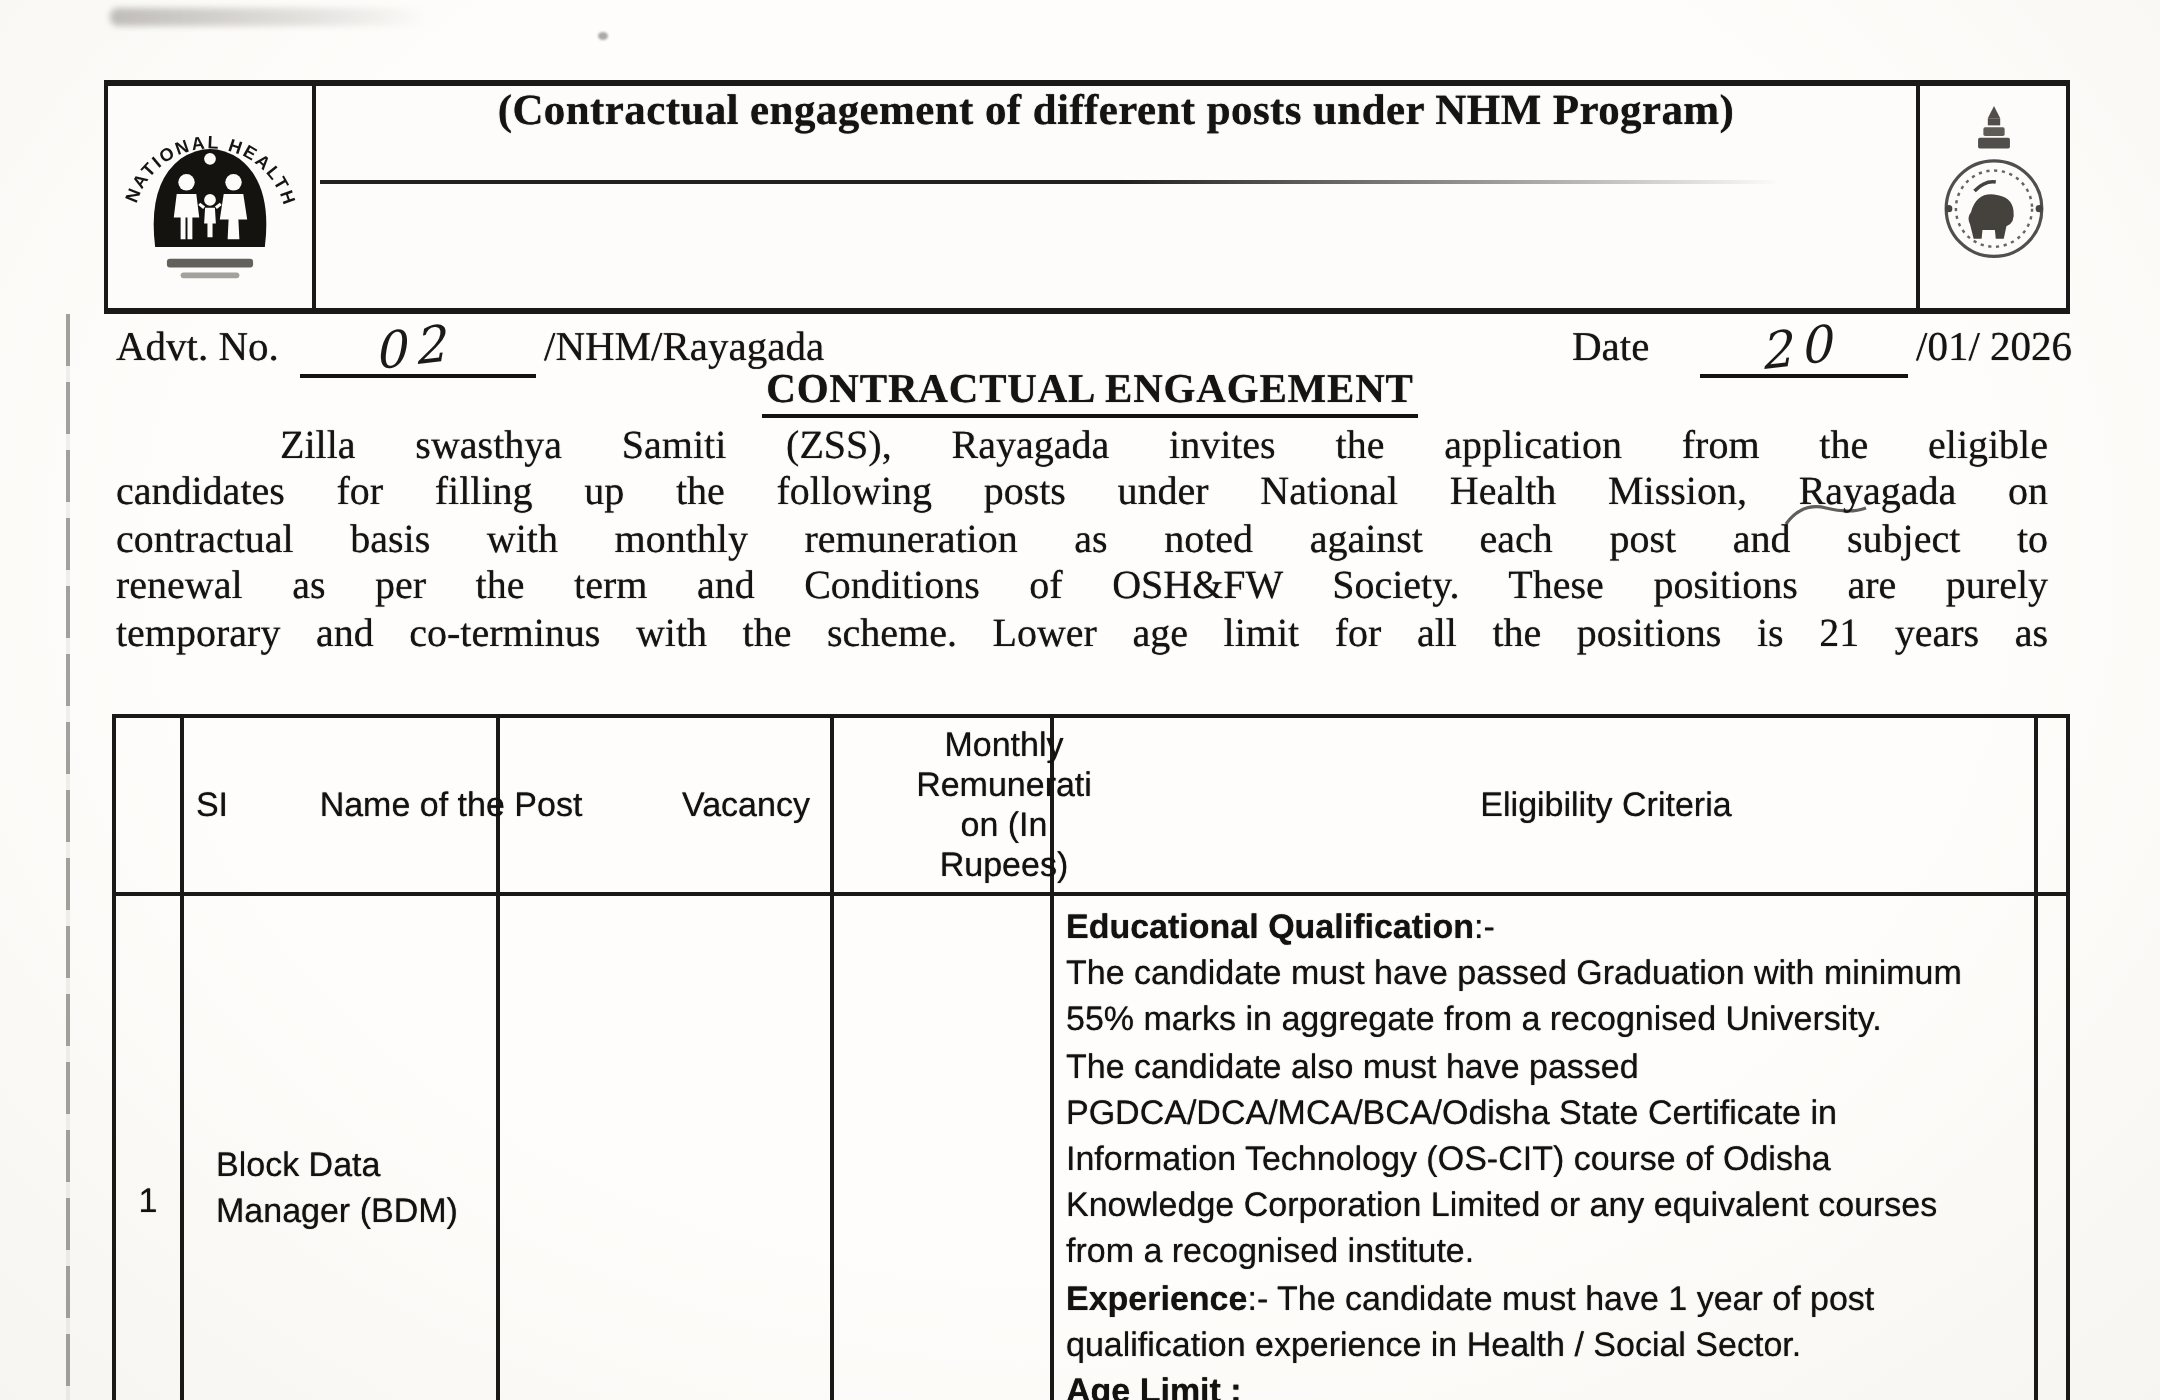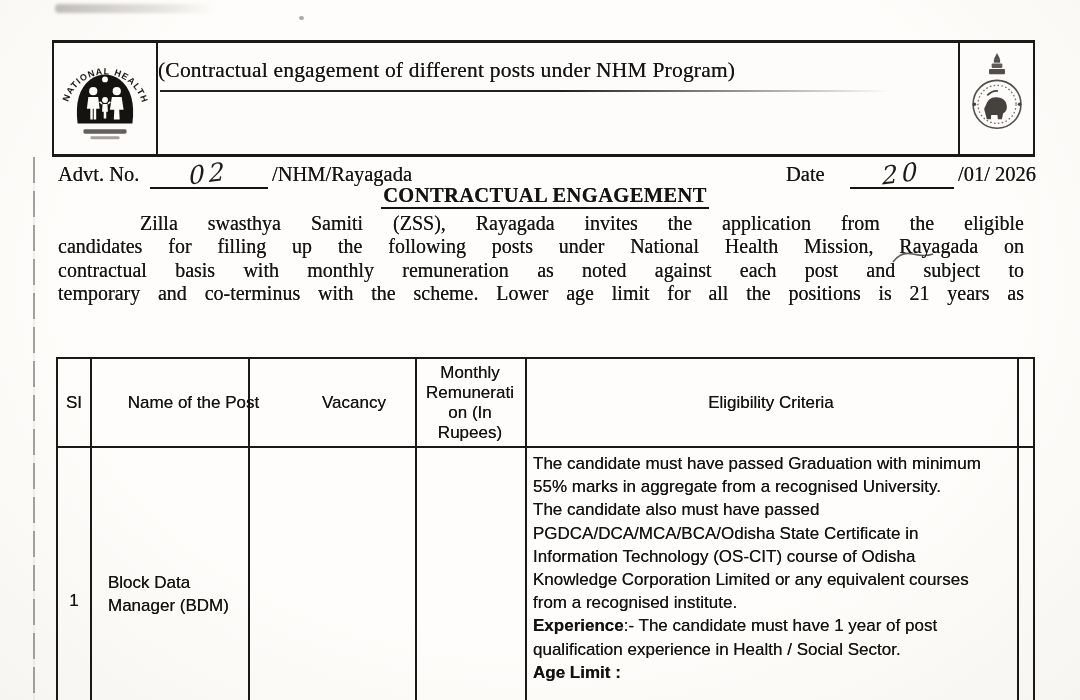--- a/index.html
+++ b/index.html
@@ -23,21 +23,21 @@
 
   
   .hdr-box{ position:absolute; left:52px; top:40px; width:983px; height:117px;
     border:2px solid #1b1917; border-top-width:3px; border-bottom-width:3px; box-sizing:border-box; background:#fdfcfa;}
   .logo-cell{ position:absolute; left:0; top:0; width:104px; height:100%; border-right:2px solid #1b1917; box-sizing:border-box; display:flex; align-items:center; justify-content:center;}
   .emblem-cell{ position:absolute; right:0; top:0; width:75px; height:100%; border-left:2px solid #1b1917; box-sizing:border-box; display:flex; align-items:center; justify-content:center;}
   .title-area{ position:absolute; left:104px; right:75px; top:0; height:100%; }
   .org-title{ margin-top:9px; text-align:center; font-weight:bold; font-size:27px; letter-spacing:.6px; }
   .hdr-sep{ position:absolute; left:2px; top:47px; width:730px; height:2px;
     background:linear-gradient(90deg,#23201e 0 55%, rgba(35,32,30,.45) 80%, transparent);}
-  .org-subtitle{ margin-top:15px; text-align:left; font-weight:normal; font-size:21.5px; letter-spacing:.2px;}
+  .org-subtitle{ text-align:center; font-weight:bold; font-size:21.5px; letter-spacing:.2px;}
 
   
   .advt-label{ position:absolute; left:58px; top:163px; font-size:20.5px;}
   .hand-line{ position:absolute; top:159px; border-bottom:2px solid #15130f; text-align:center;}
   .hand-line.advt{ left:150px; width:118px; height:28px;}
   .hand-line.date{ left:850px; width:104px; height:28px;}
   .hand{ display:inline-block; font-family:"DejaVu Serif",serif; font-style:italic; font-size:25px;
     transform:rotate(-7deg) skewX(-6deg); letter-spacing:4px; color:#1c1a16;}
   .advt-suffix{ position:absolute; left:272px; top:163px; font-size:20.5px;}
   .date-label{ position:absolute; left:786px; top:163px; font-size:20.5px;}
@@ -52,22 +52,22 @@
   .intro-line{ text-align:justify; text-align-last:justify; white-space:normal;}
   .intro-line.first{ padding-left:82px;}
   .intro-line.last{ text-align-last:left;}
 
   
   .tbl{ position:absolute; left:56px; top:357px; width:979px; height:350px;
     border:2px solid #1b1917; box-sizing:border-box; font-family:"Liberation Sans","DejaVu Sans",sans-serif; font-size:17px; color:#131210;}
   .vl{ position:absolute; top:0; bottom:0; width:2px; background:#1b1917;}
   .vl.c1{left:32px;} .vl.c2{left:190px;} .vl.c3{left:357px;} .vl.c4{left:467px;} .vl.c5{left:959px;}
   .hl-head{ position:absolute; left:0; right:0; top:87px; height:2px; background:#1b1917;}
-  .th{ position:absolute; top:0; height:87px; display:flex; align-items:center; justify-content:center; text-align:center; line-height:20px;}
-  .th.h-sl{left:0; width:32px;} .th.h-post{left:48px; width:175px;align-items:center;} .th.h-vac{left:203px; width:186px;}
+  .th{ position:absolute; top:0; height:87px; display:flex; align-items:center; justify-content:center; text-align:center; line-height:20px;margin-left:32px;}
+  .th.h-sl{left:0; width:32px;} .th.h-post{left:48px; width:175px;align-items:center;} .th.h-vac{left:190px; width:186px;}
   .th.h-rem{left:357px; width:110px;} .th.h-rem .wrapbox{max-width:92px;}
   .th.h-elig{left:467px; width:492px;}
   .td{ position:absolute;}
   .td.d-sl{ left:0; width:32px; top:232px; text-align:center;}
   .td.d-post{ left:50px; width:136px; top:212px; line-height:23px;}
   .td.d-vac{ left:190px; width:167px; top:232px; text-align:center;}
   .td.d-rem{ left:357px; width:110px; top:212px; text-align:center; line-height:23px;}
   .td.d-rem .wrapbox{ max-width:74px; display:inline-block;}
   .td.d-elig{ left:475px; width:456px; top:93px; line-height:23.2px;}
   .elig-block{ margin:0;}
@@ -135,20 +135,21 @@
   <span class="date-label ink">Date</span>
   <span class="hand-line date"><span class="hand">20</span></span>
   <span class="date-suffix ink">/01/ 2026</span>
 
   <div class="main-heading ink"><span>CONTRACTUAL ENGAGEMENT</span></div>
 
   <div class="intro ink">
       <div class="intro-line first">Zilla swasthya Samiti (ZSS), Rayagada invites the application from the eligible</div>
       <div class="intro-line">candidates for filling up the following posts under National Health Mission, Rayagada on</div>
       <div class="intro-line">contractual basis with monthly remuneration as noted against each post and subject to</div>
+      <div class="intro-line">renewal as per the term and Conditions of OSH&amp;FW Society. These positions are purely</div>
       <div class="intro-line">temporary and co-terminus with the scheme. Lower age limit for all the positions is 21 years as</div>
     </div>
 
   <div class="tbl">
     <div class="vl c1"></div>
     <div class="vl c2"></div>
     <div class="vl c3"></div>
     <div class="vl c4"></div>
     <div class="vl c5"></div>
     <div class="hl-head"></div>
@@ -165,20 +166,21 @@
     <div class="th h-rem ink">
         <span class="wrapbox">Monthly Remunerati on (In Rupees)</span>
       </div>
     <div class="th h-elig ink">
         <span>Eligibility Criteria</span>
       </div>
 
     <div class="td d-sl ink">1</div>
     <div class="td d-post ink">Block Data Manager (BDM)</div>
     <div class="td d-elig ink">
+        <div class="elig-block"><b>Educational Qualification</b>:-</div>
         <div class="elig-block">The candidate must have passed Graduation with minimum 55% marks in aggregate from a recognised University.</div>
         <div class="elig-block">The candidate also must have passed PGDCA/DCA/MCA/BCA/Odisha State Certificate in Information Technology (OS-CIT) course of Odisha Knowledge Corporation Limited or any equivalent courses from a recognised institute.</div>
         <div class="elig-block"><b>Experience</b>:- The candidate must have 1 year of post qualification experience in Health / Social Sector.</div>
         <div class="elig-block"><b>Age Limit :</b></div>
       </div>
   </div>
 
 </div>
 
 </body></html>

